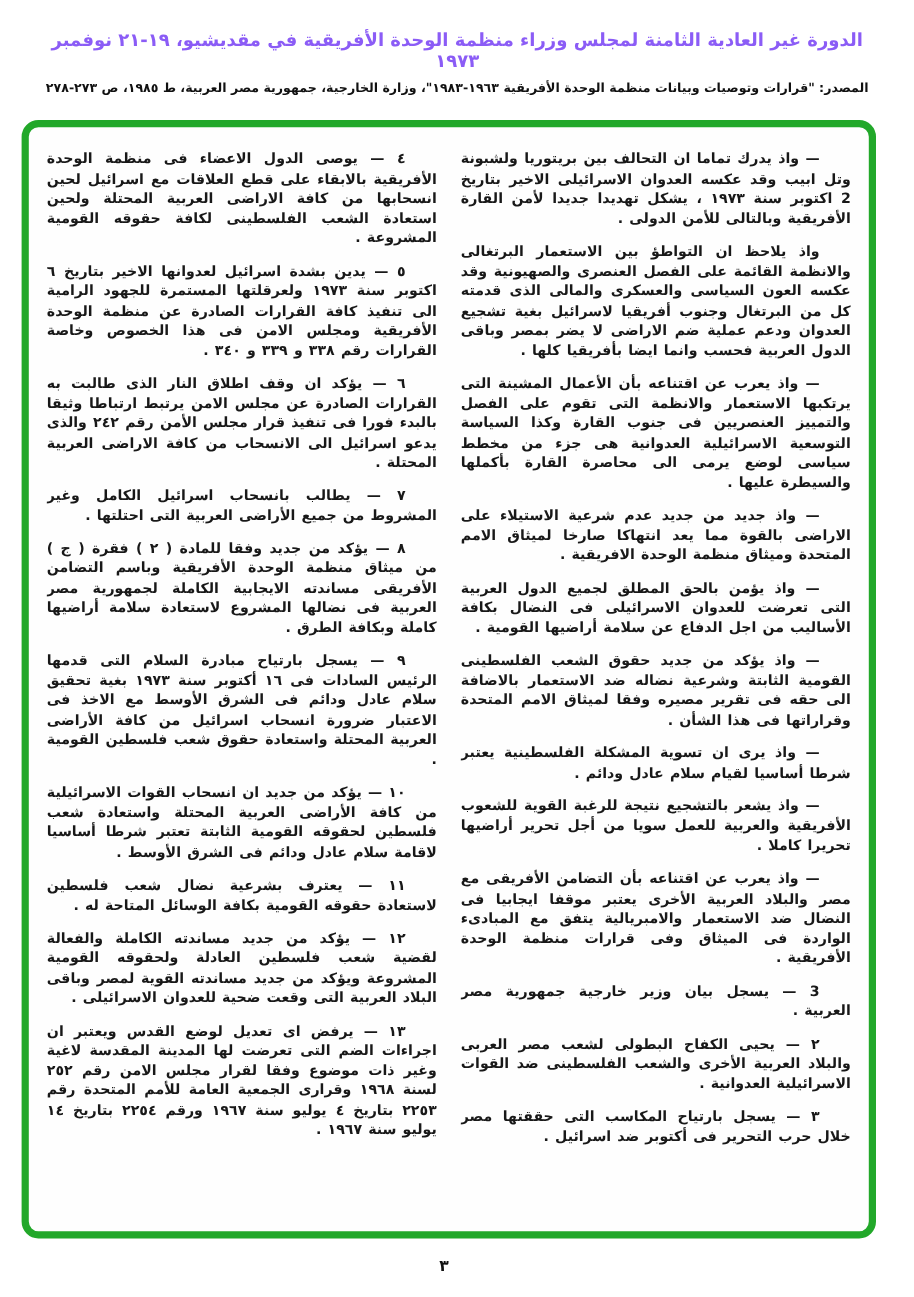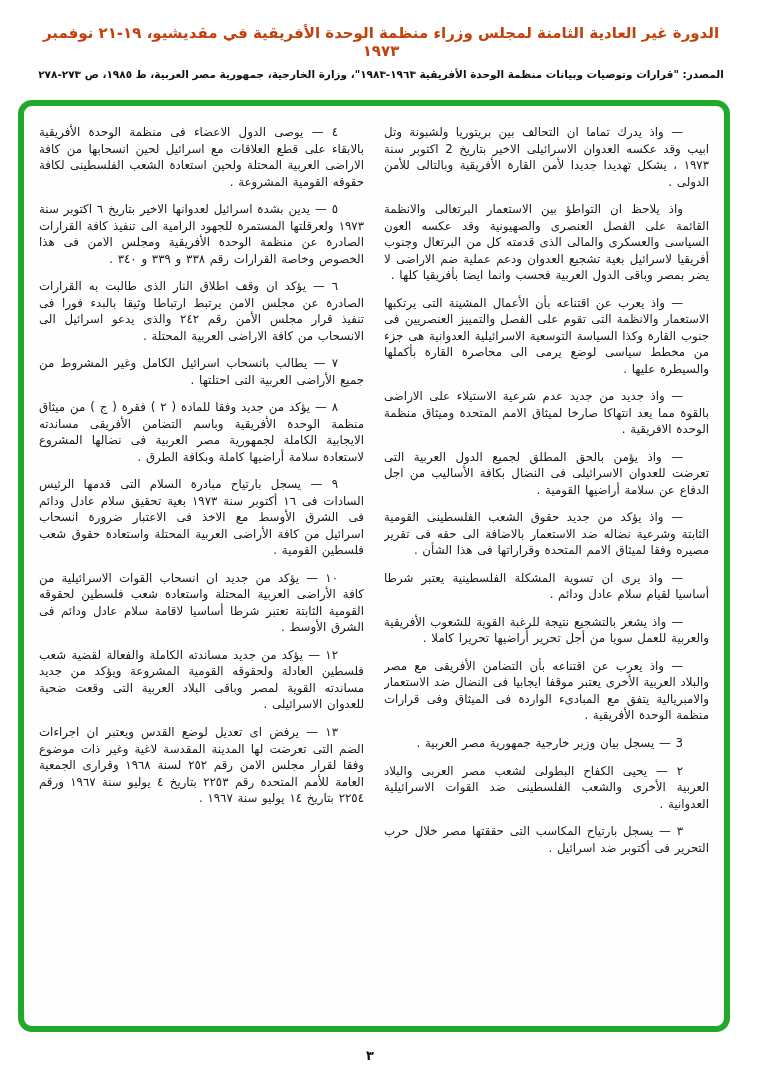--- a/index.html
+++ b/index.html
@@ -20,21 +20,21 @@
     top: 24px;
     left: 0;
     right: 0;
     text-align: center;
     direction: rtl;
   }
   .title {
     font-size: 15px;
     font-weight: bold;
     letter-spacing: 0;
-    color: #c2410c;
+    color: #8b5cf6;
     padding: 0 28px;
   }
   .source {
     font-size: 10.5px;
     font-weight: bold;
     margin-top: 8px;
     color: #111;
     padding: 0 24px;
   }
   .doc-frame {
@@ -61,21 +61,21 @@
     flex: 1 1 0;
     min-width: 0;
     overflow: hidden;
   }
   .para {
     direction: rtl;
     text-align: justify;
     text-align-last: right;
     font-size: 11.8px;
     line-height: 1.40;
-    font-weight: normal;
+    font-weight: bold;
     margin: 0 0 11px 0;
     text-indent: 26px;
     color: #181818;
     word-spacing: 1px;
   }
   .page-num {
     position: absolute;
     bottom: 18px;
     left: 0;
     right: 22px;
@@ -112,20 +112,21 @@
     </div>
 
     <div class="col">
       <p class="para">٤ — يوصى الدول الاعضاء فى منظمة الوحدة الأفريقية بالابقاء على قطع العلاقات مع اسرائيل لحين انسحابها من كافة الاراضى العربية المحتلة ولحين استعادة الشعب الفلسطينى لكافة حقوقه القومية المشروعة .</p>
       <p class="para">٥ — يدين بشدة اسرائيل لعدوانها الاخير بتاريخ ٦ اكتوبر سنة ١٩٧٣ ولعرقلتها المستمرة للجهود الرامية الى تنفيذ كافة القرارات الصادرة عن منظمة الوحدة الأفريقية ومجلس الامن فى هذا الخصوص وخاصة القرارات رقم ٣٣٨ و ٣٣٩ و ٣٤٠ .</p>
       <p class="para">٦ — يؤكد ان وقف اطلاق النار الذى طالبت به القرارات الصادرة عن مجلس الامن يرتبط ارتباطا وثيقا بالبدء فورا فى تنفيذ قرار مجلس الأمن رقم ٢٤٢ والذى يدعو اسرائيل الى الانسحاب من كافة الاراضى العربية المحتلة .</p>
       <p class="para">٧ — يطالب بانسحاب اسرائيل الكامل وغير المشروط من جميع الأراضى العربية التى احتلتها .</p>
       <p class="para">٨ — يؤكد من جديد وفقا للمادة ( ٢ ) فقرة ( ج ) من ميثاق منظمة الوحدة الأفريقية وباسم التضامن الأفريقى مساندته الايجابية الكاملة لجمهورية مصر العربية فى نضالها المشروع لاستعادة سلامة أراضيها كاملة وبكافة الطرق .</p>
       <p class="para">٩ — يسجل بارتياح مبادرة السلام التى قدمها الرئيس السادات فى ١٦ أكتوبر سنة ١٩٧٣ بغية تحقيق سلام عادل ودائم فى الشرق الأوسط مع الاخذ فى الاعتبار ضرورة انسحاب اسرائيل من كافة الأراضى العربية المحتلة واستعادة حقوق شعب فلسطين القومية .</p>
       <p class="para">١٠ — يؤكد من جديد ان انسحاب القوات الاسرائيلية من كافة الأراضى العربية المحتلة واستعادة شعب فلسطين لحقوقه القومية الثابتة تعتبر شرطا أساسيا لاقامة سلام عادل ودائم فى الشرق الأوسط .</p>
+      <p class="para">١١ — يعترف بشرعية نضال شعب فلسطين لاستعادة حقوقه القومية بكافة الوسائل المتاحة له .</p>
       <p class="para">١٢ — يؤكد من جديد مساندته الكاملة والفعالة لقضية شعب فلسطين العادلة ولحقوقه القومية المشروعة ويؤكد من جديد مساندته القوية لمصر وباقى البلاد العربية التى وقعت ضحية للعدوان الاسرائيلى .</p>
       <p class="para">١٣ — يرفض اى تعديل لوضع القدس ويعتبر ان اجراءات الضم التى تعرضت لها المدينة المقدسة لاغية وغير ذات موضوع وفقا لقرار مجلس الامن رقم ٢٥٢ لسنة ١٩٦٨ وقرارى الجمعية العامة للأمم المتحدة رقم ٢٢٥٣ بتاريخ ٤ يوليو سنة ١٩٦٧ ورقم ٢٢٥٤ بتاريخ ١٤ يوليو سنة ١٩٦٧ .</p>
     </div>
 
   </div>
 </div>
 
 <div class="page-num">٣</div>
 
 </body></html>

